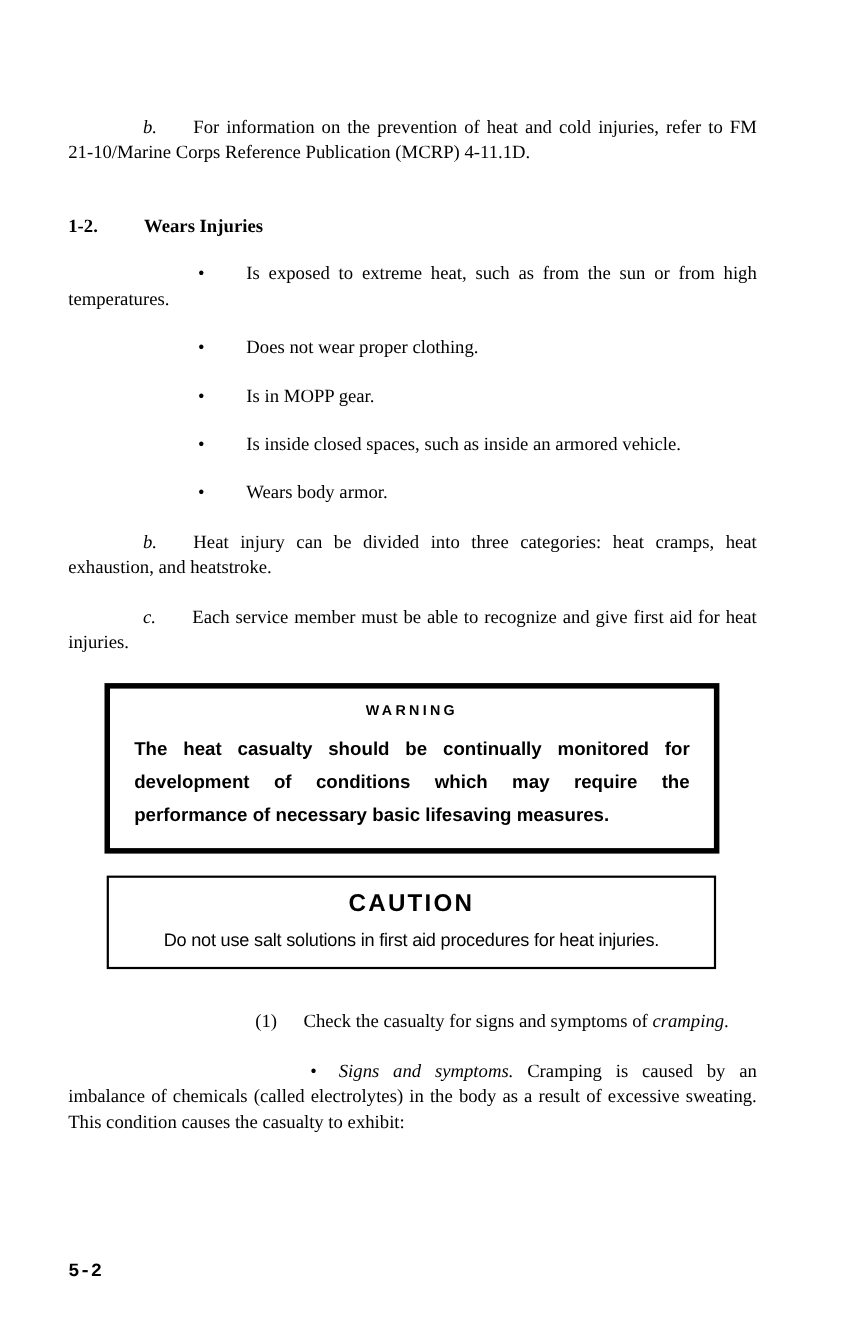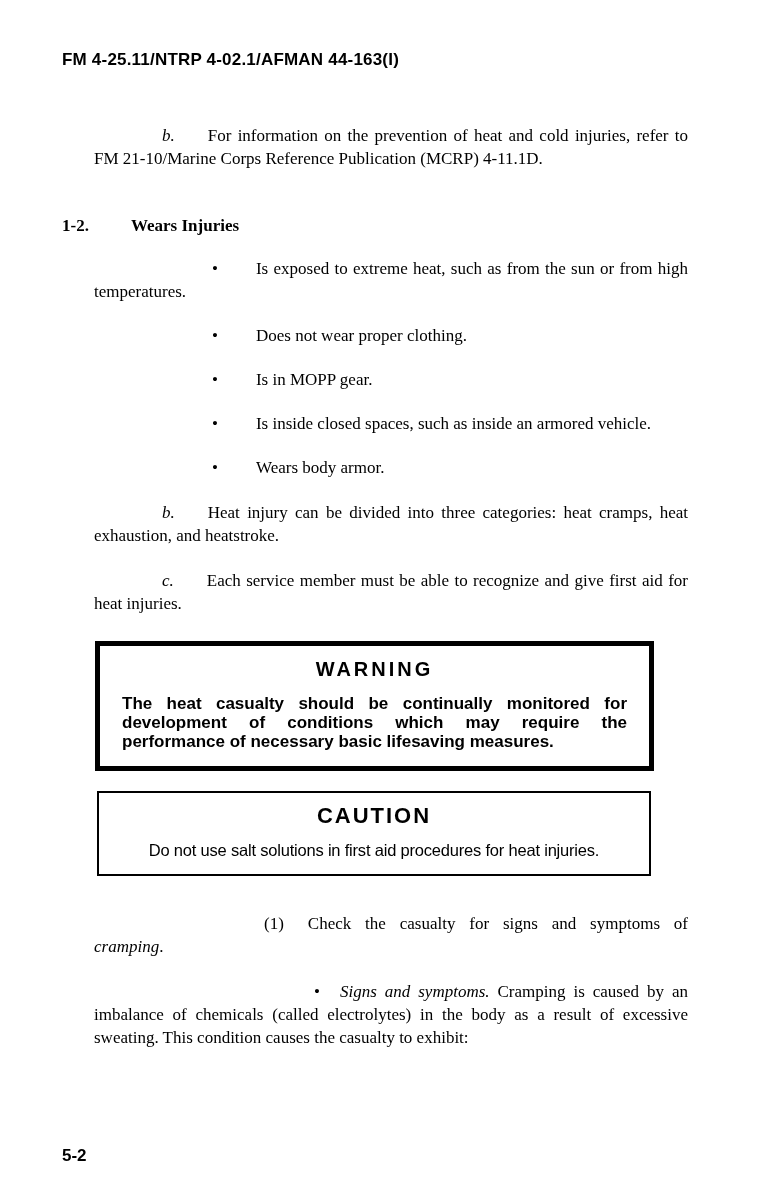--- a/index.html
+++ b/index.html
@@ -26,21 +26,20 @@
   .doc-header {
     font-family: "Liberation Sans", sans-serif;
     font-weight: bold;
     font-size: 17px;
     letter-spacing: 0.2px;
   }
   p { margin: 0; }
   .para {
     text-align: justify;
     line-height: 23px;
-    margin-left: 32px;
   }
   .p-intro   { margin-top: 54px; text-indent: 68px; }
   .section-heading {
     margin: 46px 0 0 0;
     font-weight: bold;
     font-size: 17px;
     font-family: "Liberation Serif", serif;
   }
   .sec-num { margin-right: 42px; }
   .p-a  { margin-top: 26px; text-indent: 68px; }
@@ -52,29 +51,29 @@
   .p-c  { margin-top: 22px; text-indent: 68px; }
   .warning-box {
     margin: 26px 34px 0 33px;
     border: 5px solid #000;
     padding: 12px 22px 15px 22px;
   }
   .warning-title {
     text-align: center;
     font-family: "Liberation Sans", sans-serif;
     font-weight: bold;
-    font-size: 20px;
+    font-size: 13px;
     letter-spacing: 3px;
     margin-bottom: 13px;
   }
   .warning-body {
     font-family: "Liberation Sans", sans-serif;
     font-weight: bold;
     font-size: 17px;
-    line-height: 19px;
+    line-height: 30px;
     text-align: justify;
   }
   .caution-box {
     margin: 20px 37px 0 35px;
     border: 2px solid #000;
     padding: 10px 16px 14px 16px;
   }
   .caution-title {
     text-align: center;
     font-family: "Liberation Sans", sans-serif;
@@ -90,31 +89,30 @@
     letter-spacing: -0.2px;
   }
   .p-1 { margin-top: 36px; text-indent: 170px; }
   .bullet-signs { margin-top: 22px; text-indent: 220px; }
   .bullet-signs .glyph { margin-right: 20px; }
   .ital { font-style: italic; }
   .doc-footer {
     position: absolute;
     left: 62px;
     bottom: 34px;
-    font-family: Liberation Sans, sans-serif;
+    font-family: Liberation Mono, monospace;
     font-weight: bold;
     font-size: 17px;
   }
 </style>
 </head>
 <body>
 
 <div class="page">
 
-  <div class="doc-header">FM 4-25.11/NTRP 4-02.1/AFMAN 44-163(I)</div>
 
   <p class="para p-intro"><span class="marker">b.</span><span>For information on the prevention of heat and cold injuries, refer to FM 21-10/Marine Corps Reference Publication (MCRP) 4-11.1D.</span></p>
 
   <h2 class="section-heading"><span class="sec-num">1-2.</span><span>Wears Injuries</span></h2>
 
 
   <p class="para bullet"><span class="glyph">•</span><span>Is exposed to extreme heat, such as from the sun or from high temperatures.</span></p>
 
   <p class="para bullet"><span class="glyph">•</span><span>Does not wear proper clothing.</span></p>
 

